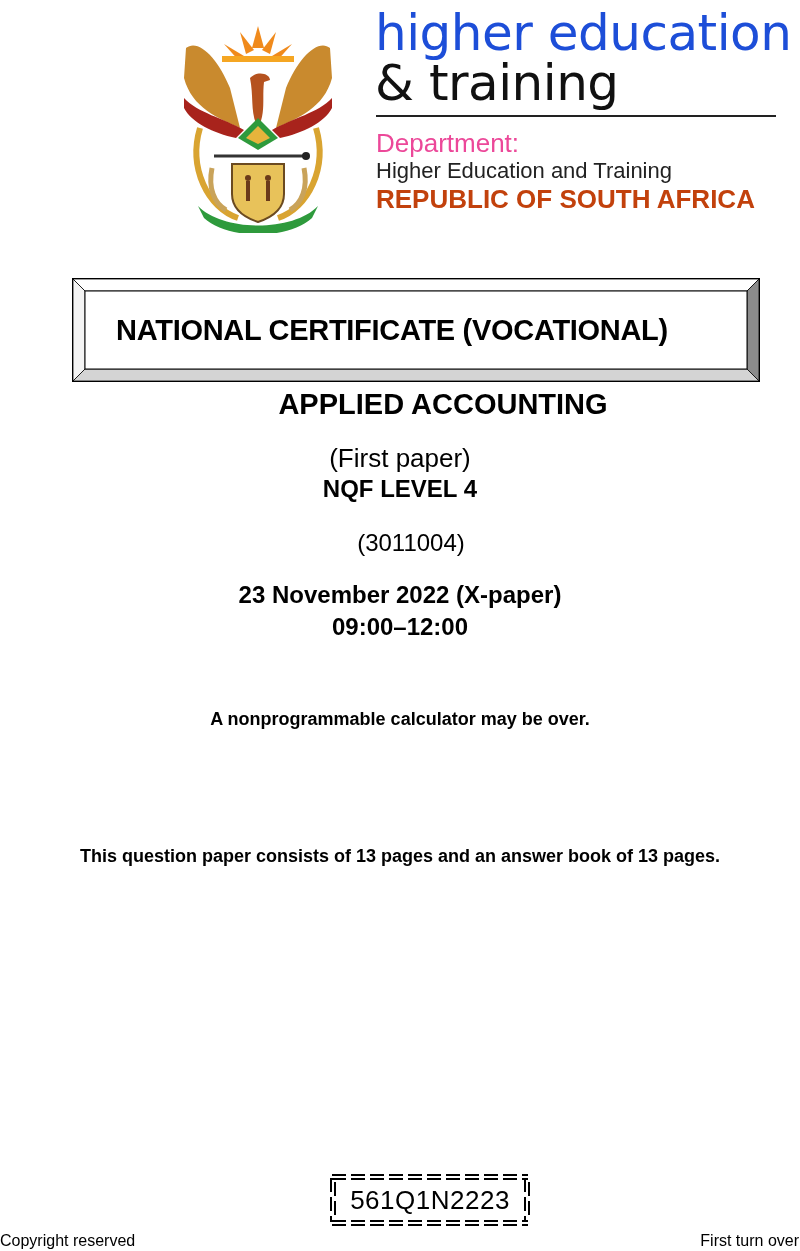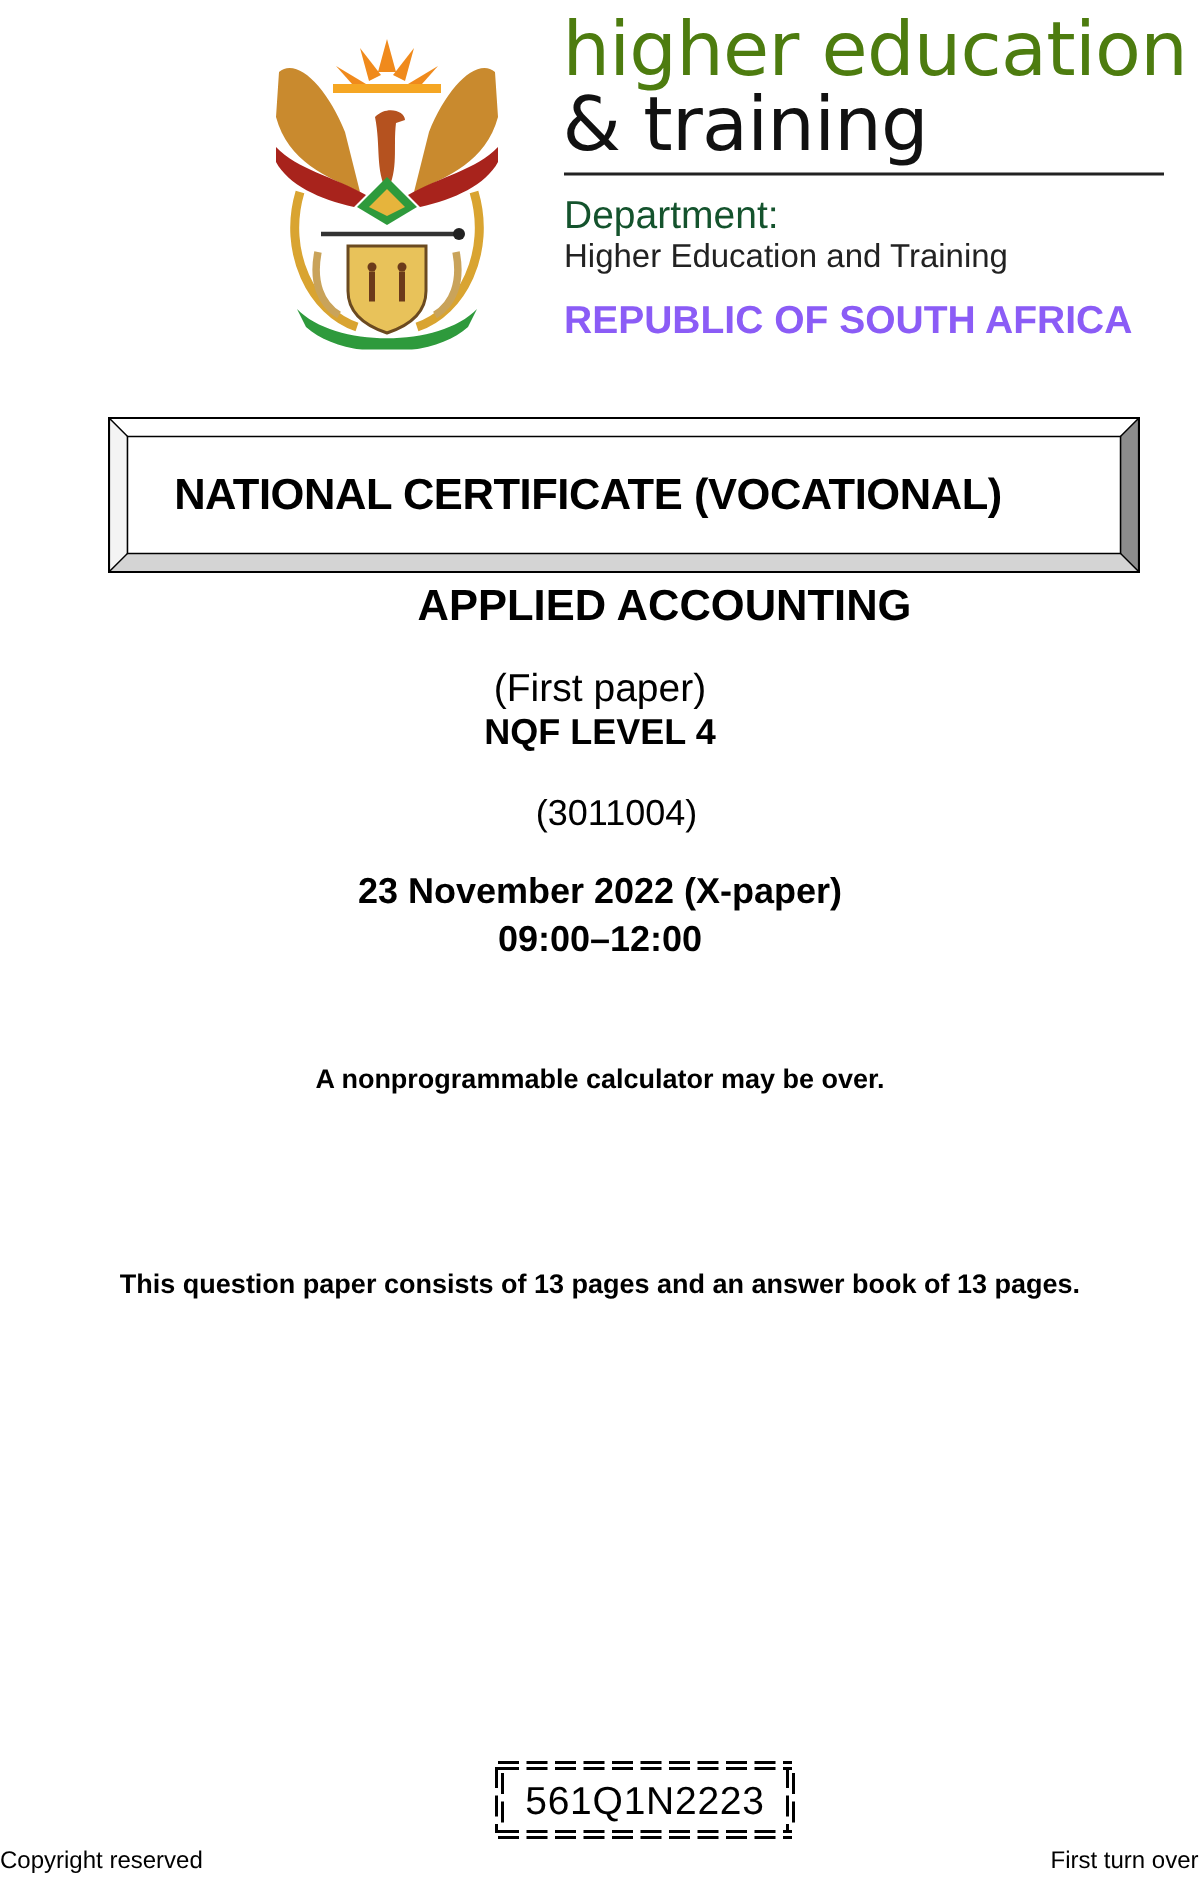--- a/index.html
+++ b/index.html
@@ -7,30 +7,30 @@
     width: 800px; height: 1251px; position: relative; overflow: hidden;
     font-family: "Liberation Sans", sans-serif; color: #000;
   }
   .abs { position: absolute; }
   .center-text { left: 0; width: 800px; text-align: center; }
 
   
   #crest { left: 178px; top: 18px; width: 160px; height: 215px; }
   .brand-line1 {
     left: 375px; top: 8px; font-size: 50px; line-height: 50px;
-    font-family: "DejaVu Sans", sans-serif; letter-spacing: -0.5px; color: #4d7c0f;
+    font-family: "DejaVu Sans", sans-serif; letter-spacing: -0.5px; color: #1d4ed8;
   }
   .brand-line2 {
     left: 375px; top: 58px; font-size: 50px; line-height: 50px;
     font-family: "DejaVu Sans", sans-serif; letter-spacing: -0.5px; color: #111;
   }
   .brand-rule { left: 376px; top: 115px; width: 400px; height: 2px; background: #222; }
-  .dept1 { left: 376px; top: 128px; font-size: 26px; line-height: 30px; color: #14532d; }
+  .dept1 { left: 376px; top: 128px; font-size: 26px; line-height: 30px; color: #ec4899; }
   .dept2 { left: 376px; top: 156px; font-size: 22px; line-height: 30px; color: #222; }
-  .dept3 { left: 376px; top: 184px; font-size: 26px; line-height: 30px; font-weight: bold; color: #8b5cf6; margin-top: 14px; }
+  .dept3 { left: 376px; top: 184px; font-size: 26px; line-height: 30px; font-weight: bold; color: #c2410c; }
 
   
   #cert-box { left: 72px; top: 278px; width: 688px; height: 104px; }
   .cert-title {
     left: 72px; top: 278px; width: 640px; height: 104px;
     display: flex; align-items: center; justify-content: center;
     font-size: 29px; font-weight: bold; letter-spacing: -0.3px;
   }
 
   .t-subject { top: 386px; font-size: 29px; font-weight: bold; line-height: 36px; padding-left: 43px; }

